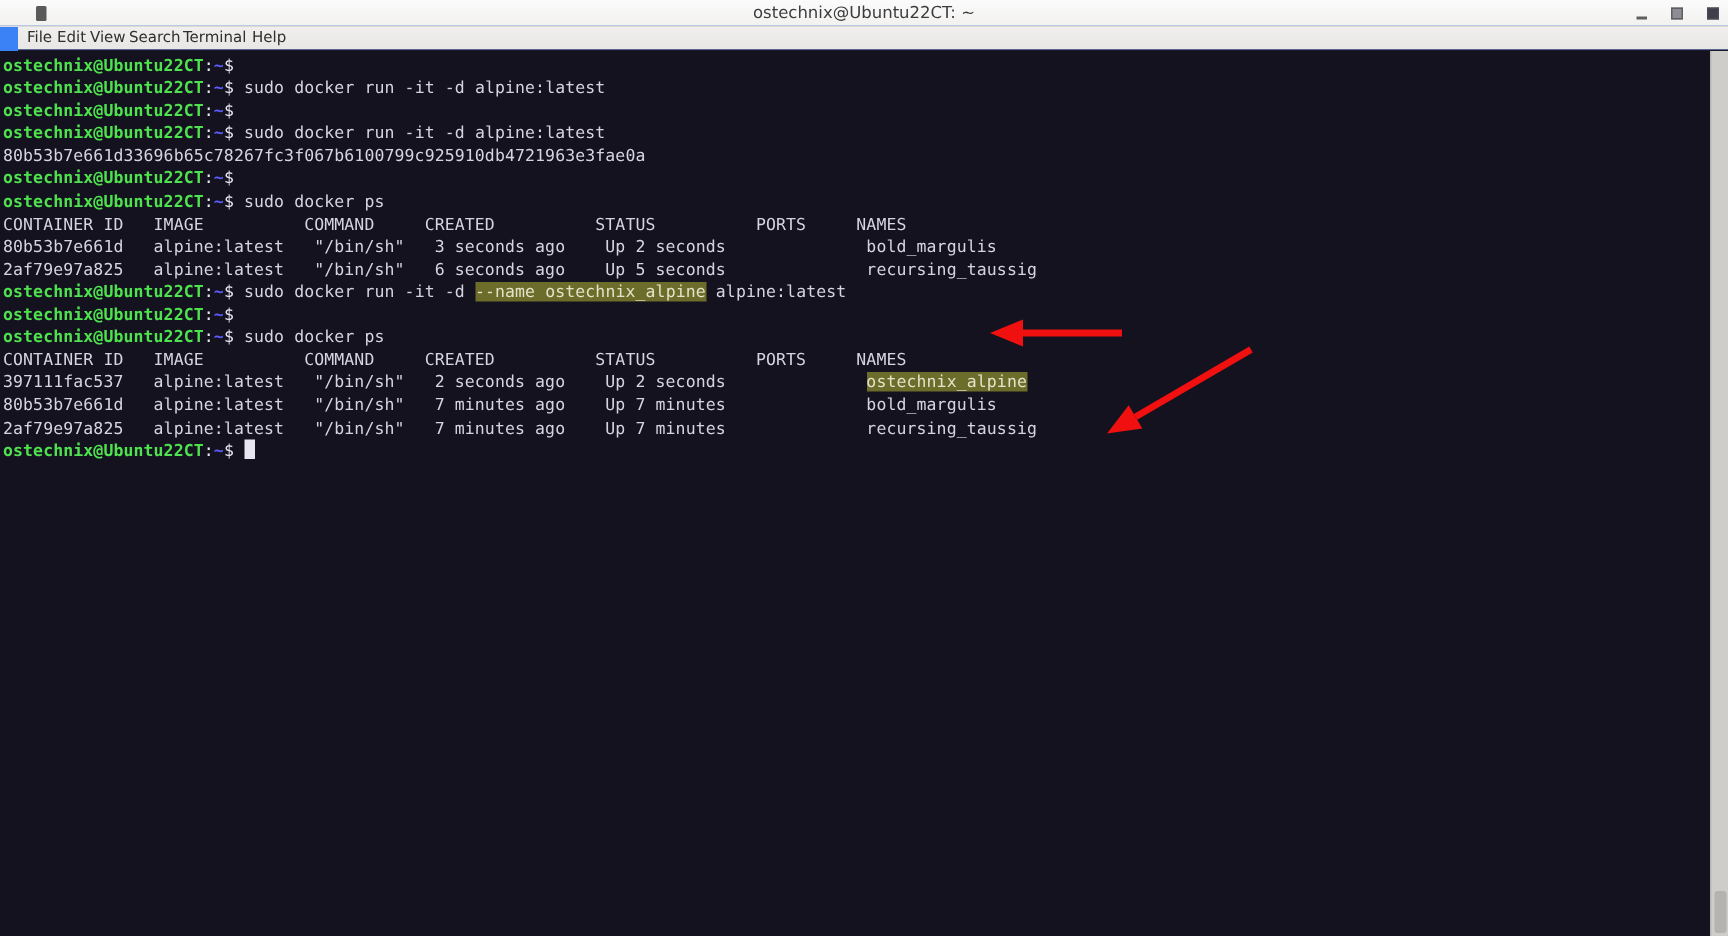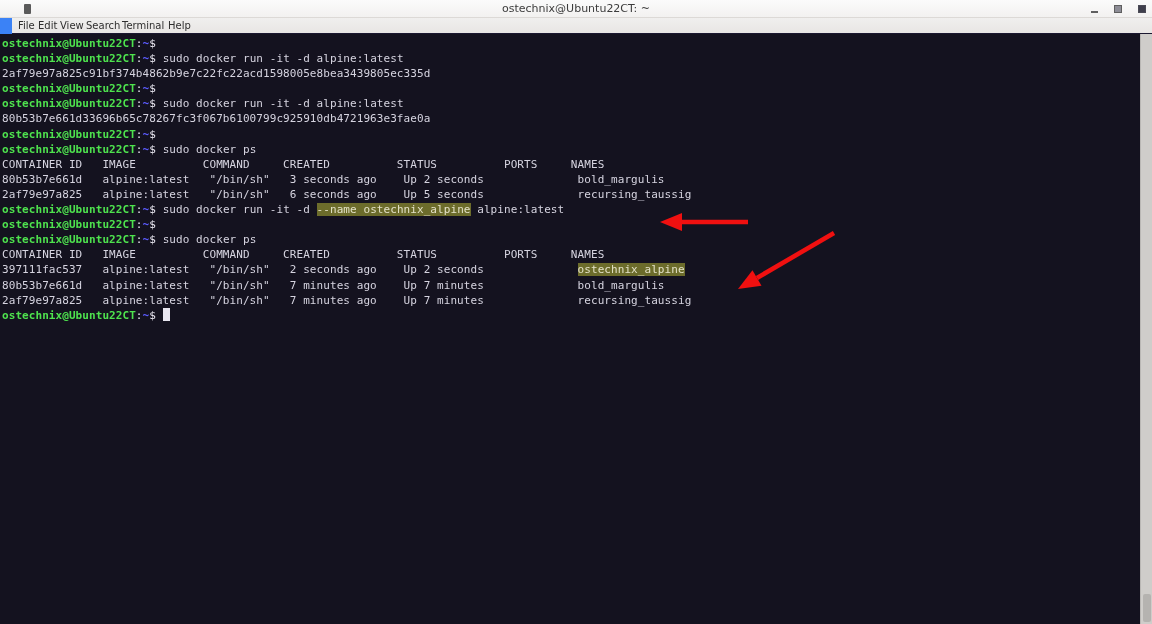--- a/index.html
+++ b/index.html
@@ -196,21 +196,20 @@
       <div class="menu-item" style="left: 48px;">View</div>
       <div class="menu-item" style="left: 74px;">Search</div>
       <div class="menu-item" style="left: 110px;">Terminal</div>
       <div class="menu-item" style="left: 156px;">Help</div>
     </div>
 
   <div class="term">
     <div class="term-inner" id="term-inner">
         <div class="line"><span class="c-prompt">ostechnix@Ubuntu22CT</span><span class="c-colon">:</span><span class="c-path">~</span><span class="c-dollar">$</span><span class="c-out"></span></div>
         <div class="line"><span class="c-prompt">ostechnix@Ubuntu22CT</span><span class="c-colon">:</span><span class="c-path">~</span><span class="c-dollar">$</span><span class="c-out"> sudo docker run -it -d alpine:latest</span></div>
-        <div class="line"><span class="c-out">2af79e97a825c91bf374b4862b9e7c22fc22acd1598005e8bea3439805ec335d</span></div>
         <div class="line"><span class="c-prompt">ostechnix@Ubuntu22CT</span><span class="c-colon">:</span><span class="c-path">~</span><span class="c-dollar">$</span><span class="c-out"></span></div>
         <div class="line"><span class="c-prompt">ostechnix@Ubuntu22CT</span><span class="c-colon">:</span><span class="c-path">~</span><span class="c-dollar">$</span><span class="c-out"> sudo docker run -it -d alpine:latest</span></div>
         <div class="line"><span class="c-out">80b53b7e661d33696b65c78267fc3f067b6100799c925910db4721963e3fae0a</span></div>
         <div class="line"><span class="c-prompt">ostechnix@Ubuntu22CT</span><span class="c-colon">:</span><span class="c-path">~</span><span class="c-dollar">$</span><span class="c-out"></span></div>
         <div class="line"><span class="c-prompt">ostechnix@Ubuntu22CT</span><span class="c-colon">:</span><span class="c-path">~</span><span class="c-dollar">$</span><span class="c-out"> sudo docker ps</span></div>
         <div class="line"><span class="c-out">CONTAINER ID   IMAGE          COMMAND     CREATED          STATUS          PORTS     NAMES</span></div>
         <div class="line"><span class="c-out">80b53b7e661d   alpine:latest   "/bin/sh"   3 seconds ago    Up 2 seconds              bold_margulis</span></div>
         <div class="line"><span class="c-out">2af79e97a825   alpine:latest   "/bin/sh"   6 seconds ago    Up 5 seconds              recursing_taussig</span></div>
         <div class="line"><span class="c-prompt">ostechnix@Ubuntu22CT</span><span class="c-colon">:</span><span class="c-path">~</span><span class="c-dollar">$</span><span class="c-out"> sudo docker run -it -d </span><span class="c-hl">--name ostechnix_alpine</span><span class="c-out"> alpine:latest</span></div>
         <div class="line"><span class="c-prompt">ostechnix@Ubuntu22CT</span><span class="c-colon">:</span><span class="c-path">~</span><span class="c-dollar">$</span><span class="c-out"></span></div>

